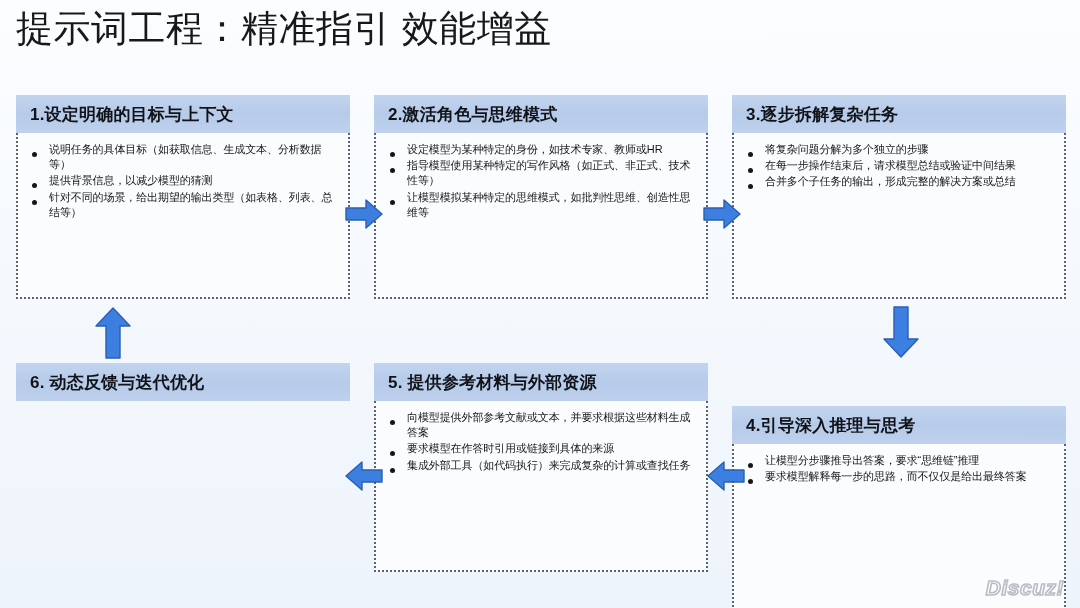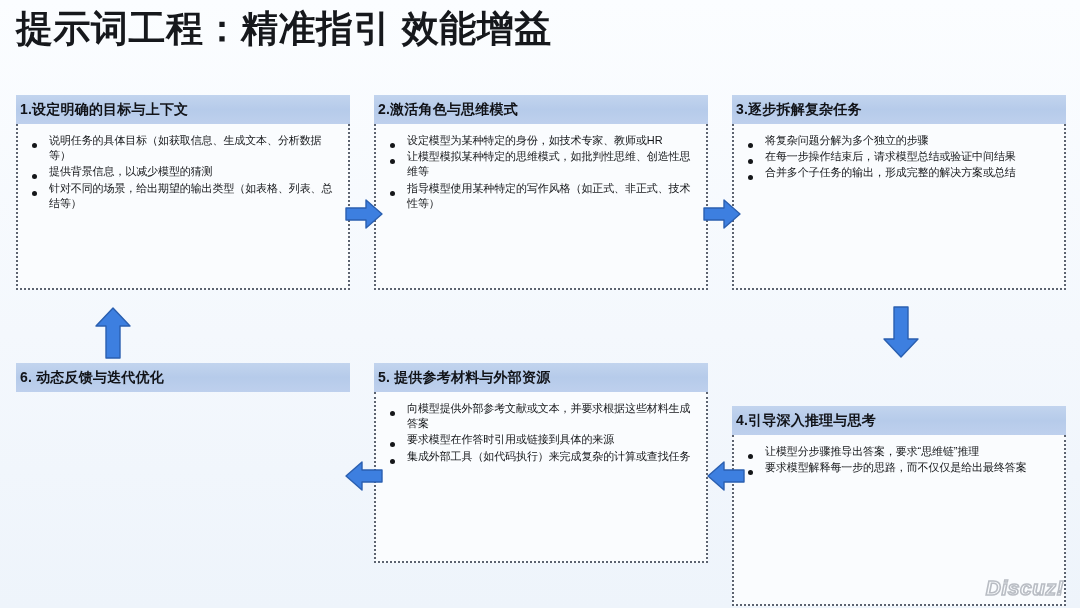--- a/index.html
+++ b/index.html
@@ -19,42 +19,42 @@
     inset: 0;
     background: linear-gradient(180deg, #fbfdff 0%, #f4f8fd 55%, #eef4fb 100%);
   }
 
   
   .title {
     position: absolute;
     left: 16px;
     top: 6px;
     font-size: 37px;
-    font-weight: bold;
+    font-weight: normal;
     color: #16181c;
     letter-spacing: 0.5px;
     line-height: 1.25;
     white-space: nowrap;
   }
 
   
   .card {
     position: absolute;
     box-sizing: border-box;
   }
   .card-header {
     box-sizing: border-box;
-    height: 29px;
+    height: 38px;
     background: linear-gradient(180deg, #c2d4ee 0%, #b6cbea 50%, #bed0ed 100%);
     color: #111318;
-    font-size: 14px;
+    font-size: 17px;
     font-weight: bold;
     display: flex;
     align-items: center;
-    padding-left: 4px;
+    padding-left: 14px;
     letter-spacing: 0.2px;
     white-space: nowrap;
   }
   .card-body {
     box-sizing: border-box;
     border: 2px dotted #5c6370;
     border-top: none;
     background: #fafcfe;
     padding: 9px 12px 8px 10px;
     height: calc(100% - 38px);
@@ -137,22 +137,22 @@
         <li>针对不同的场景，给出期望的输出类型（如表格、列表、总结等）</li>
       </ul>
     </div>
   </div>
 
   <div class="card" id="card-2">
     <div class="card-header">2.激活角色与思维模式</div>
     <div class="card-body">
       <ul class="bullets">
         <li>设定模型为某种特定的身份，如技术专家、教师或HR</li>
+        <li>指导模型使用某种特定的写作风格（如正式、非正式、技术性等）</li>
         <li>让模型模拟某种特定的思维模式，如批判性思维、创造性思维等</li>
-        <li>指导模型使用某种特定的写作风格（如正式、非正式、技术性等）</li>
       </ul>
     </div>
   </div>
 
   <div class="card" id="card-3">
     <div class="card-header">3.逐步拆解复杂任务</div>
     <div class="card-body">
       <ul class="bullets">
         <li>将复杂问题分解为多个独立的步骤</li>
         <li>在每一步操作结束后，请求模型总结或验证中间结果</li>

